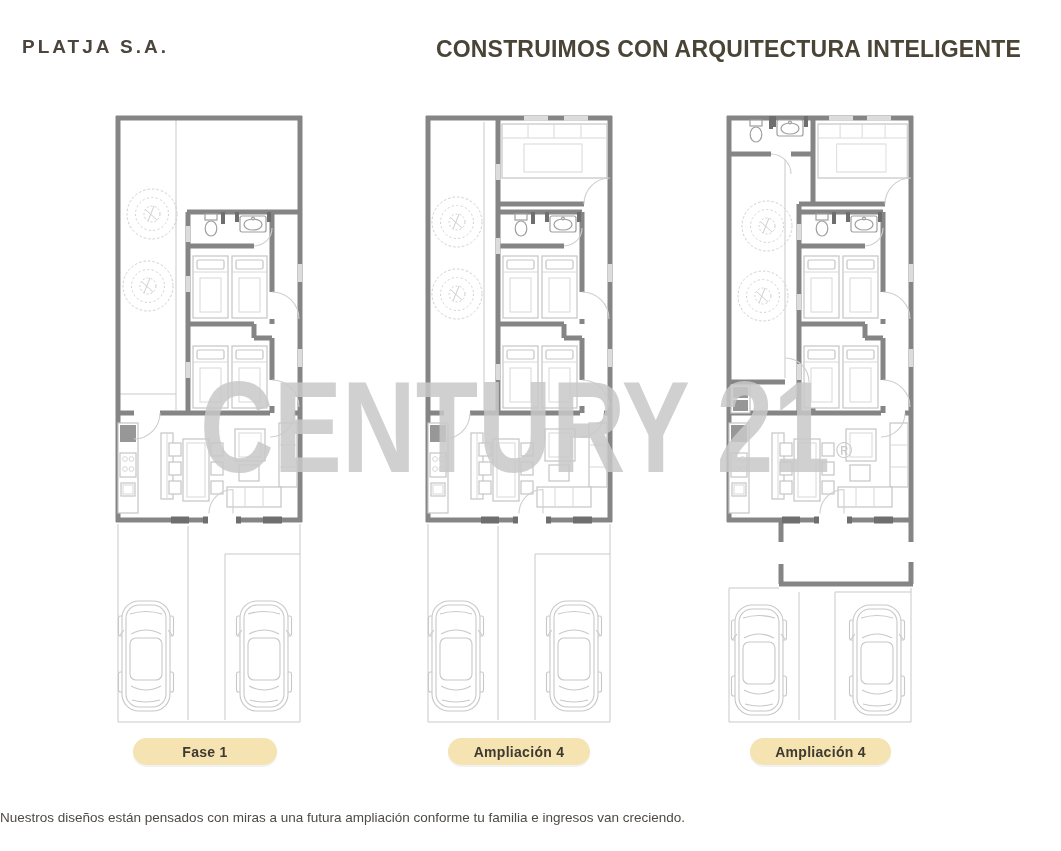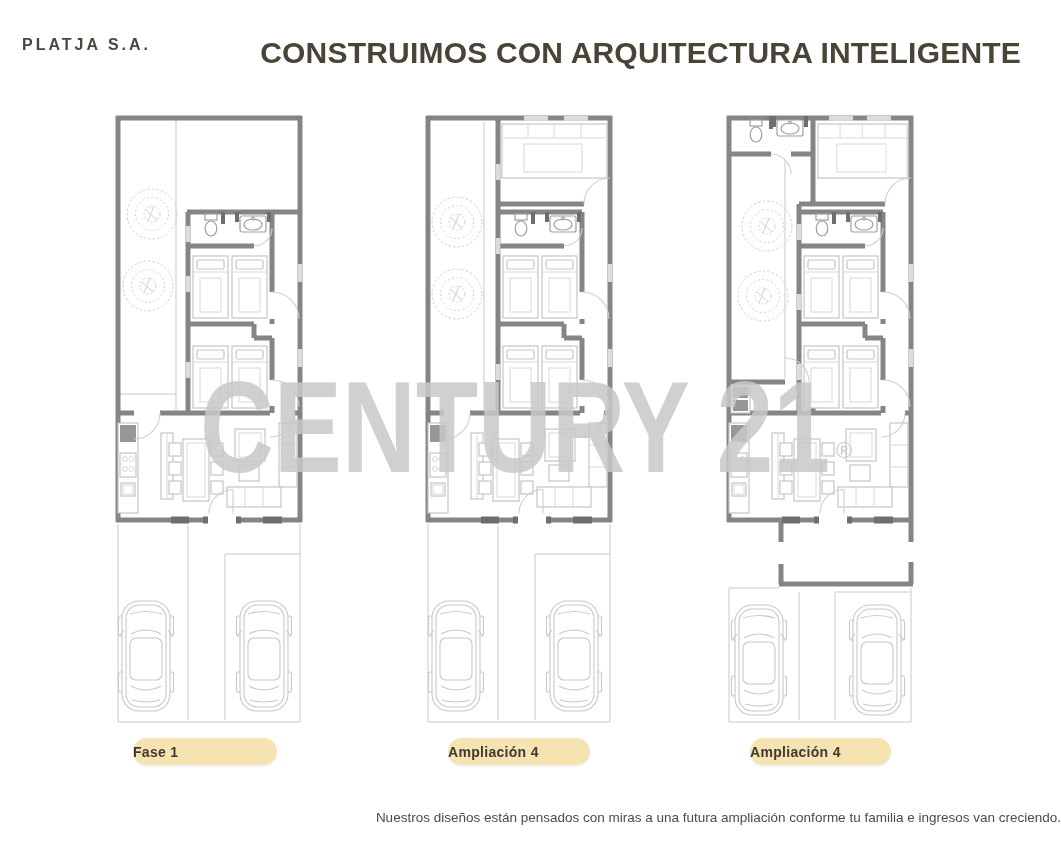--- a/index.html
+++ b/index.html
@@ -1,32 +1,32 @@
 <!DOCTYPE html>
 <html><head>
 <meta charset="utf-8">
 <style>
   html,body{margin:0;padding:0;background:#ffffff;}
   body{width:1061px;height:851px;position:relative;overflow:hidden;
        font-family:"Liberation Sans", sans-serif;}
-  .logo{position:absolute;left:22px;top:36px;font-size:16px;font-weight:bold;
+  .logo{position:absolute;left:22px;top:36px;font-size:19px;font-weight:bold;
         letter-spacing:3px;color:#4b453d;}
-  .headline{position:absolute;right:40px;top:36px;font-size:30px;font-weight:bold;
+  .headline{position:absolute;right:40px;top:36px;font-size:23px;font-weight:bold;
         letter-spacing:0.2px;color:#4a4437;white-space:nowrap;margin-left:7px;}
   .plan-svg{position:absolute;top:114px;width:190px;height:624px;}
   #plan1{left:114px;} #plan2{left:424px;} #plan3{left:725px;}
   .wm-svg{position:absolute;left:200px;top:374px;width:660px;height:120px;z-index:5;pointer-events:none;}
   .wm-text{font-family:"Liberation Sans",sans-serif;font-weight:bold;fill:#c8c8c8;fill-opacity:0.85;}
   .wm-reg{position:absolute;left:836px;top:438px;font-size:22px;color:#c9c9c9;z-index:5;}
   .badge{position:absolute;top:738px;height:27px;border-radius:14px;background:#f6e3b2;
-         display:flex;align-items:center;justify-content:flex-start;
+         display:flex;align-items:center;justify-content:center;
          box-shadow:0 2px 0 rgba(0,0,0,0.05);z-index:6;}
   .badge span{font-size:14px;font-weight:bold;color:#3f3a31;letter-spacing:0.3px;}
   #badge1{left:133px;width:144px;} #badge2{left:448px;width:142px;} #badge3{left:750px;width:141px;}
-  .caption{position:absolute;left:0;right:0;top:810px;text-align:right;
+  .caption{position:absolute;left:0;right:0;top:810px;text-align:left;
            font-size:13.5px;color:#4e4a44;}
   
   .wall{stroke:#858585;stroke-width:5;fill:none;stroke-linecap:butt;}
   .thin{stroke:#c9c9c9;stroke-width:1;fill:none;}
   .furn{stroke:#c5c5c5;fill:#ffffff;stroke-width:1.2;}
   .furnl{stroke:#d8d8d8;fill:none;stroke-width:1;}
   .fix{stroke:#9f9f9f;fill:#ffffff;stroke-width:1.2;}
   .tree{stroke:#cfcfcf;fill:none;stroke-width:1;}
   .carln{stroke:#c8c8c8;fill:#ffffff;stroke-width:1.1;}
   .arc{stroke:#cfcfcf;fill:none;stroke-width:1.1;}

